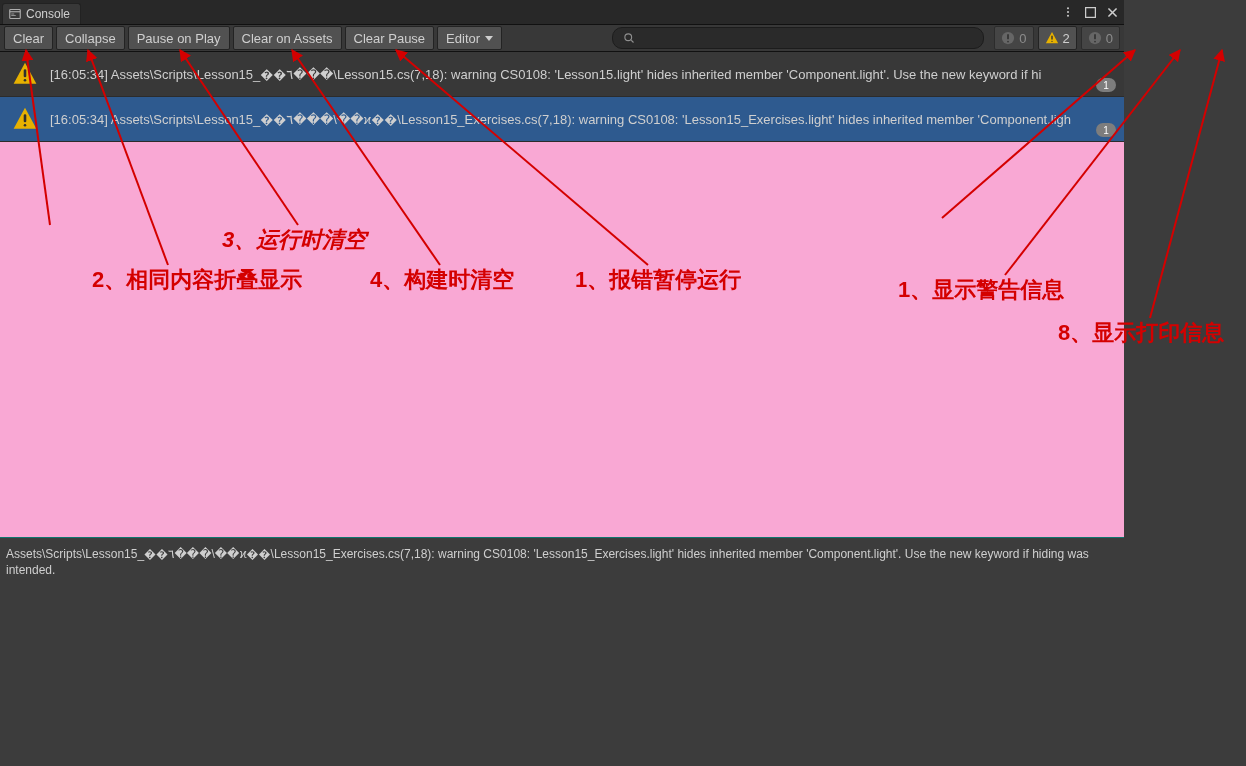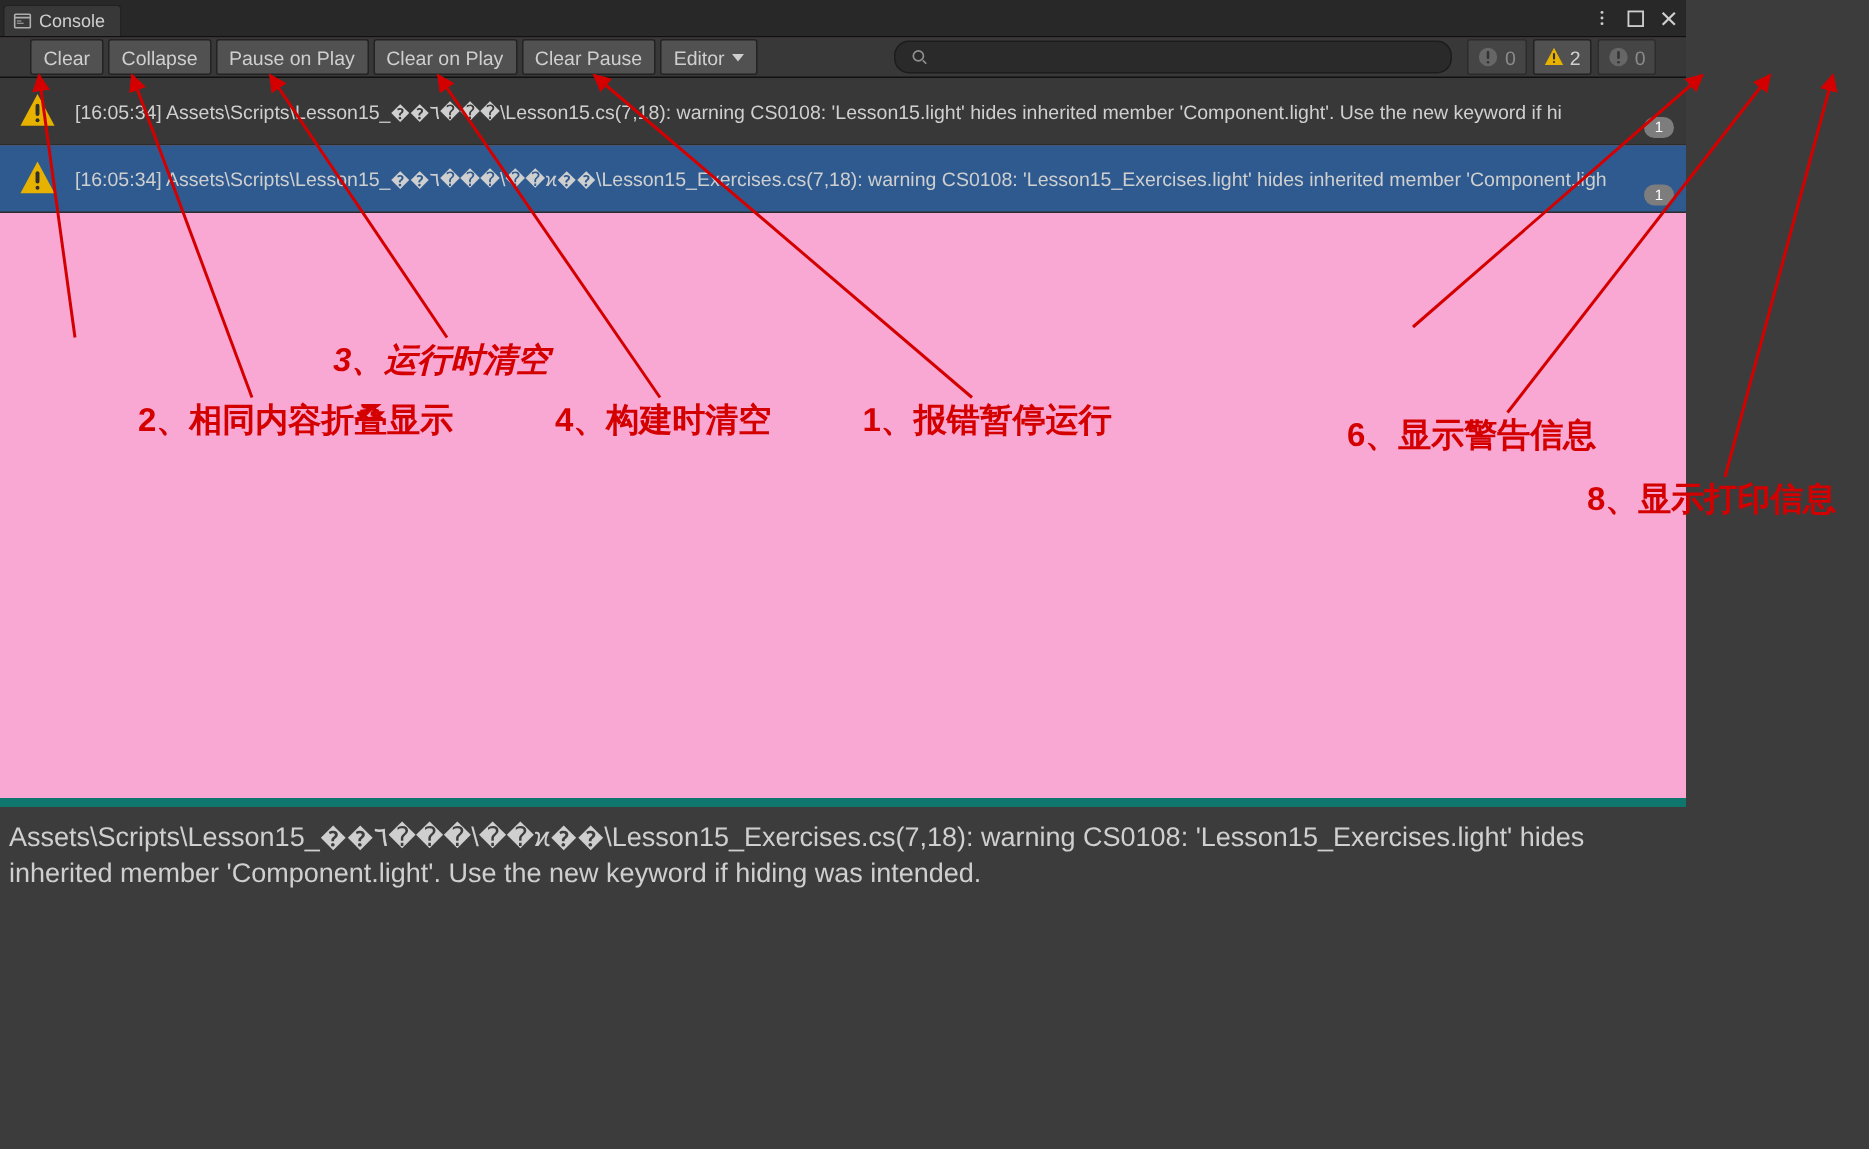--- a/index.html
+++ b/index.html
@@ -62,21 +62,21 @@
   }
   .winctl span { display:inline-flex; align-items:center; justify-content:center; width:16px; height:16px; cursor:pointer; }
 
   
   .toolbar {
     display: flex;
     align-items: center;
     height: 26px;
     background: #383838;
     border-bottom: 1px solid #111;
-    padding: 0 20px;
+    padding: 0 4px;
     flex-shrink: 0;
     gap: 2px;
   }
   .tbtn {
     display: flex;
     align-items: center;
     height: 22px;
     padding: 0 8px;
     background: #515151;
     border: 1px solid #232323;
@@ -203,23 +203,23 @@
     pointer-events:none;
     z-index:30;
   }
   svg.arrows line { stroke:#d40000; stroke-width:2; marker-end:url(#ahead); }
 
   
   .details {
     flex-shrink:0;
     height:212px;
     background:#3c3c3c;
-    border-top:6px solid #0f766e;
+    border-top:1px solid #0f766e;
     padding: 8px 6px;
-    font-size: 18px;
+    font-size: 12px;
     color: #cfcfcf;
     line-height: 1.35;
     overflow: hidden;
   }
 </style>
 </head>
 <body>
 
 <div class="window">
 
@@ -259,21 +259,21 @@
     <div class="tbtn">
         <span>Clear</span>
       </div>
     <div class="tbtn">
         <span>Collapse</span>
       </div>
     <div class="tbtn">
         <span>Pause on Play</span>
       </div>
     <div class="tbtn">
-        <span>Clear on Play</span>
+        <span>Clear on Assets</span>
       </div>
     <div class="tbtn">
         <span>Clear Pause</span>
       </div>
     <div class="tbtn">
       <span>Editor</span>
       <span class="caret"></span>
     </div>
 
     <div class="spacer"></div>
@@ -338,21 +338,21 @@
   <div class="free-area"></div>
 
   <div class="details">
     <span>Assets\Scripts\Lesson15_��٦���\��ϰ��\Lesson15_Exercises.cs(7,18): warning CS0108: 'Lesson15_Exercises.light' hides inherited member 'Component.light'. Use the new keyword if hiding was intended.</span>
   </div>
 
   <div class="anno" style="left:92px; top:265px;">2、相同内容折叠显示</div>
   <div class="anno" style="left:222px;top:225px;font-style:italic;">3、运行时清空</div>
   <div class="anno" style="left:370px;top:265px;">4、构建时清空</div>
   <div class="anno" style="left:575px;top:265px;">1、报错暂停运行</div>
-  <div class="anno" style="left:898px;top:275px;">6、显示警告信息</div>
+  <div class="anno" style="left:898px;top:275px;">1、显示警告信息</div>
   <div class="anno" style="left:1058px;top:318px;">8、显示打印信息</div>
 
   <svg class="arrows">
     <defs>
       <marker id="ahead" viewBox="0 0 10 10" refX="9" refY="5" markerWidth="6" markerHeight="6" orient="auto">
         <path d="M0,0 L10,5 L0,10 z" fill="#d40000"></path>
       </marker>
     </defs>
 
     <line x1="50" y1="225" x2="26" y2="50"></line>

